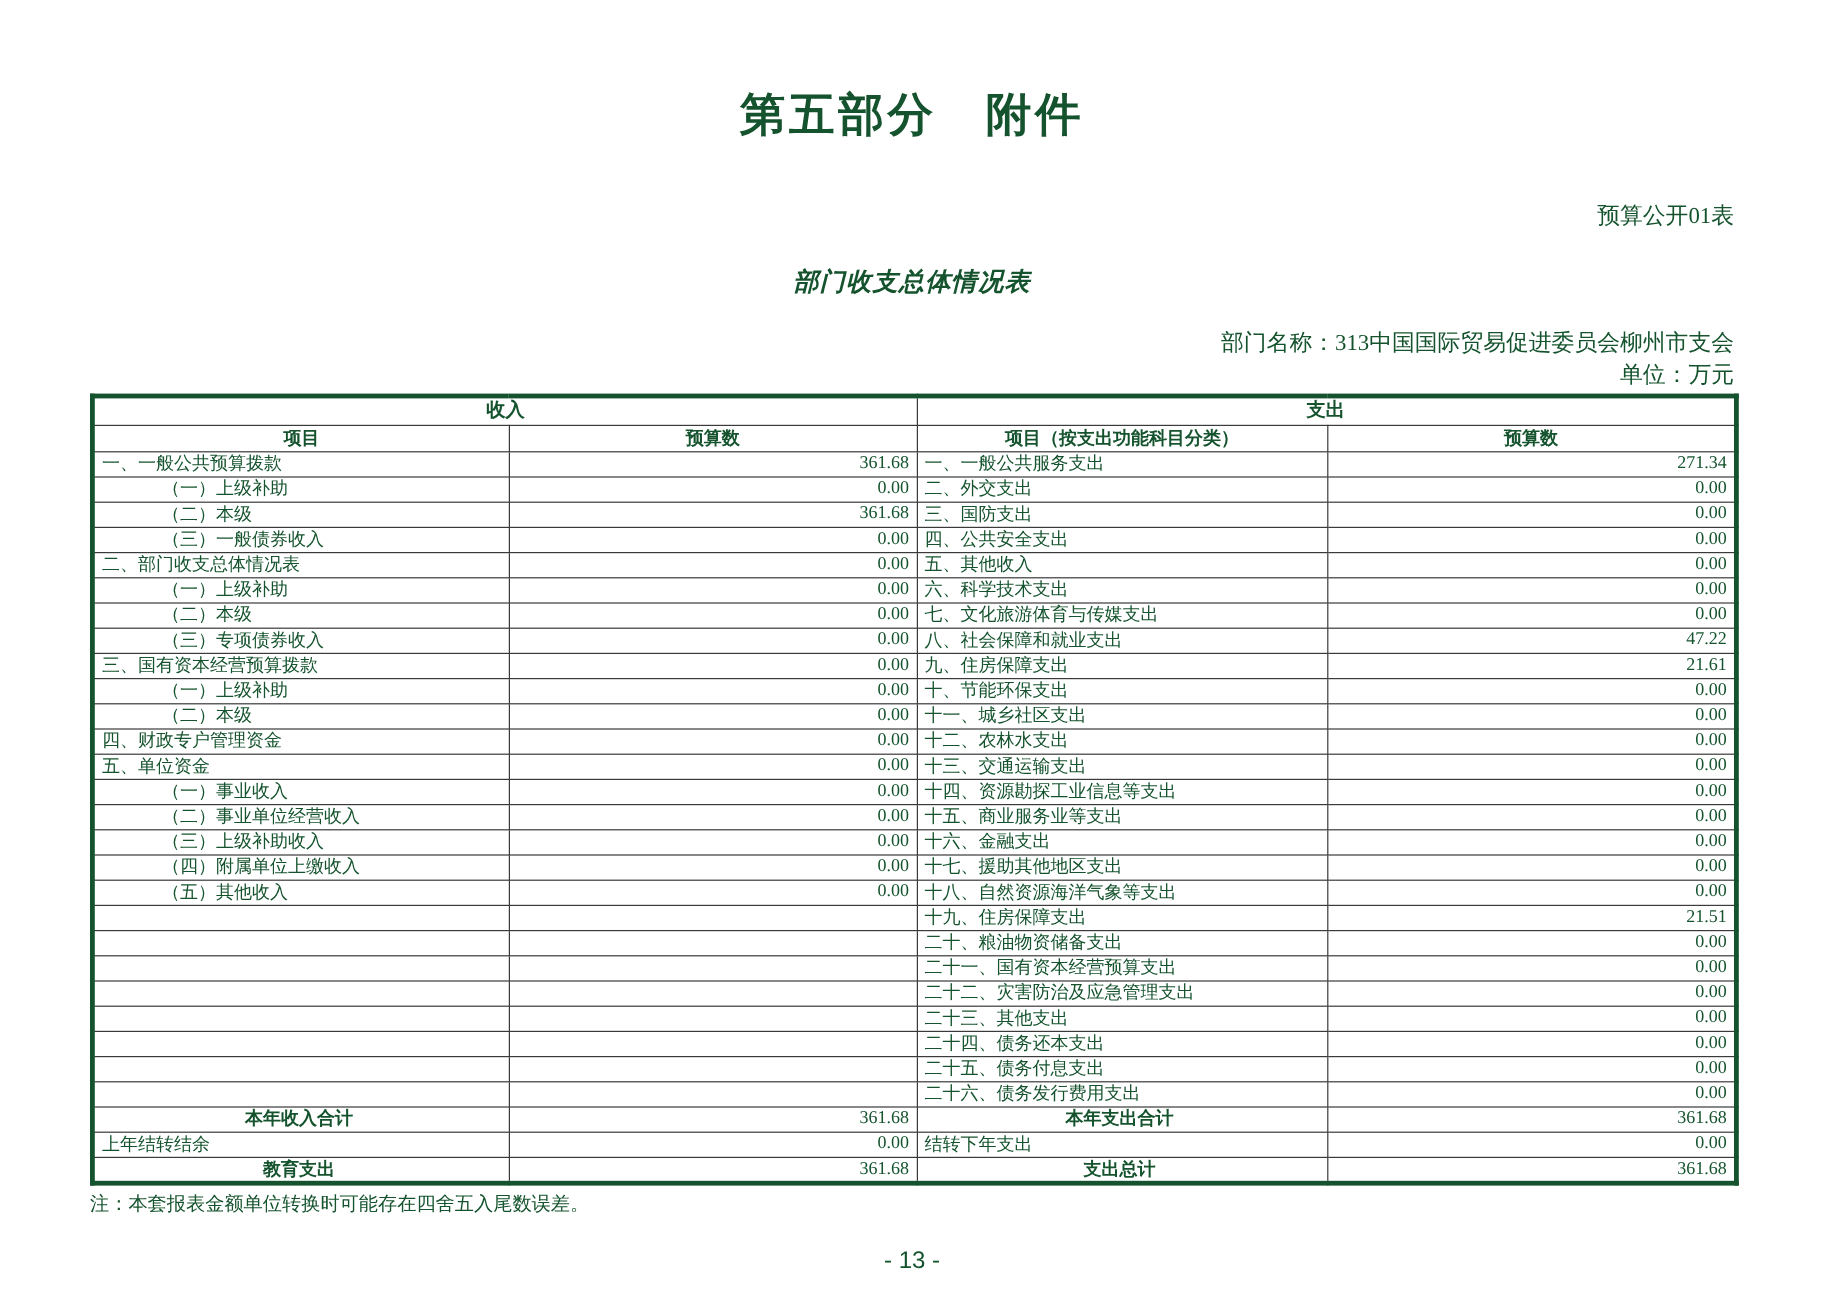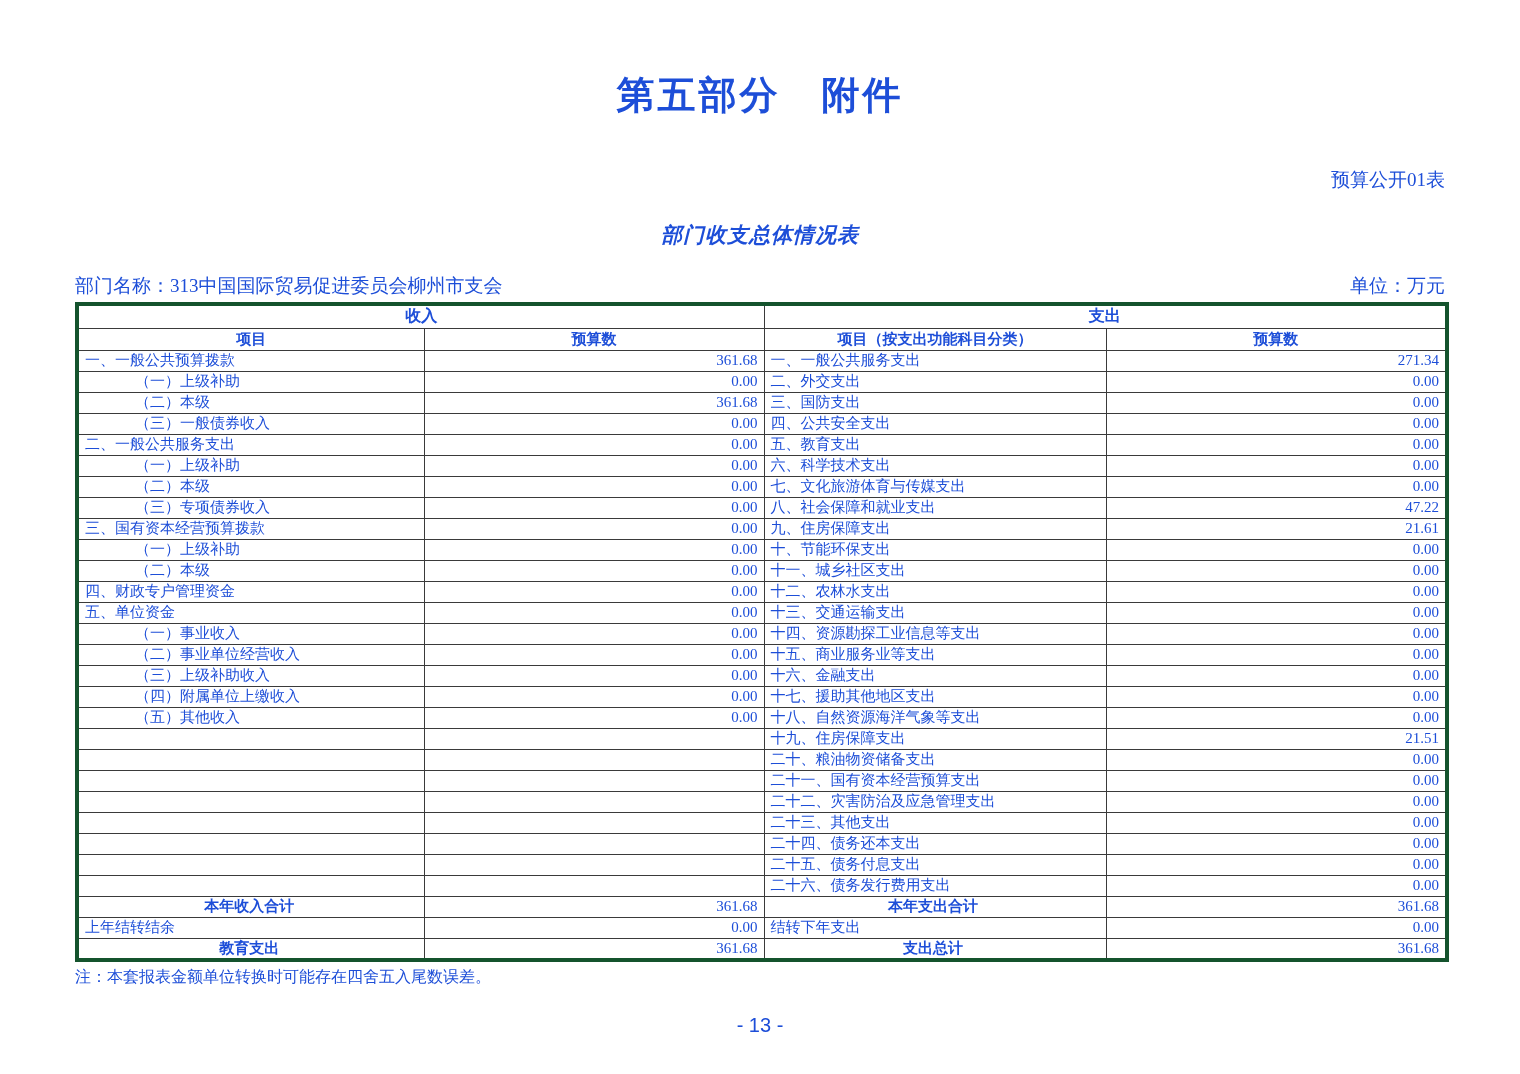--- a/index.html
+++ b/index.html
@@ -2,21 +2,21 @@
 <html><head>
 <meta charset="utf-8">
 <style>
   * { margin: 0; padding: 0; box-sizing: border-box; }
   html, body { background: #ffffff; }
   .page {
     width: 1520px;
     height: 1074px;
     margin: 0 auto;
     background: #ffffff;
-    color: #1d4ed8;
+    color: #14532d;
     font-family: "Liberation Serif", "DejaVu Serif", serif;
     padding: 0 75px;
     overflow: hidden;
     position: relative;
   }
   .main-title {
     font-family: "DejaVu Sans", "Liberation Sans", sans-serif;
     font-weight: bold;
     font-size: 38px;
     text-align: center;
@@ -37,20 +37,21 @@
     letter-spacing: 1px;
     font-style: italic;
   }
   .meta-row {
     display: flex;
     justify-content: space-between;
     align-items: flex-end;
     font-size: 19px;
     margin-top: 24px;
     margin-bottom: 3px;
+    flex-direction: column;
   }
   table.budget-table {
     width: 100%;
     border-collapse: collapse;
     table-layout: fixed;
     border: 4px solid #14532d;
   }
   .budget-table th, .budget-table td {
     border: 1px solid #3a3a3a;
     font-size: 15px;
@@ -148,23 +149,23 @@
   </tr>
 
   <tr>
     <td class="item-cell indent">（三）一般债券收入</td>
     <td class="value-cell">0.00</td>
     <td class="item-cell">四、公共安全支出</td>
     <td class="value-cell">0.00</td>
   </tr>
 
   <tr>
-    <td class="item-cell">二、一般公共服务支出</td>
-    <td class="value-cell">0.00</td>
-    <td class="item-cell">五、教育支出</td>
+    <td class="item-cell">二、部门收支总体情况表</td>
+    <td class="value-cell">0.00</td>
+    <td class="item-cell">五、其他收入</td>
     <td class="value-cell">0.00</td>
   </tr>
 
   <tr>
     <td class="item-cell indent">（一）上级补助</td>
     <td class="value-cell">0.00</td>
     <td class="item-cell">六、科学技术支出</td>
     <td class="value-cell">0.00</td>
   </tr>
 

